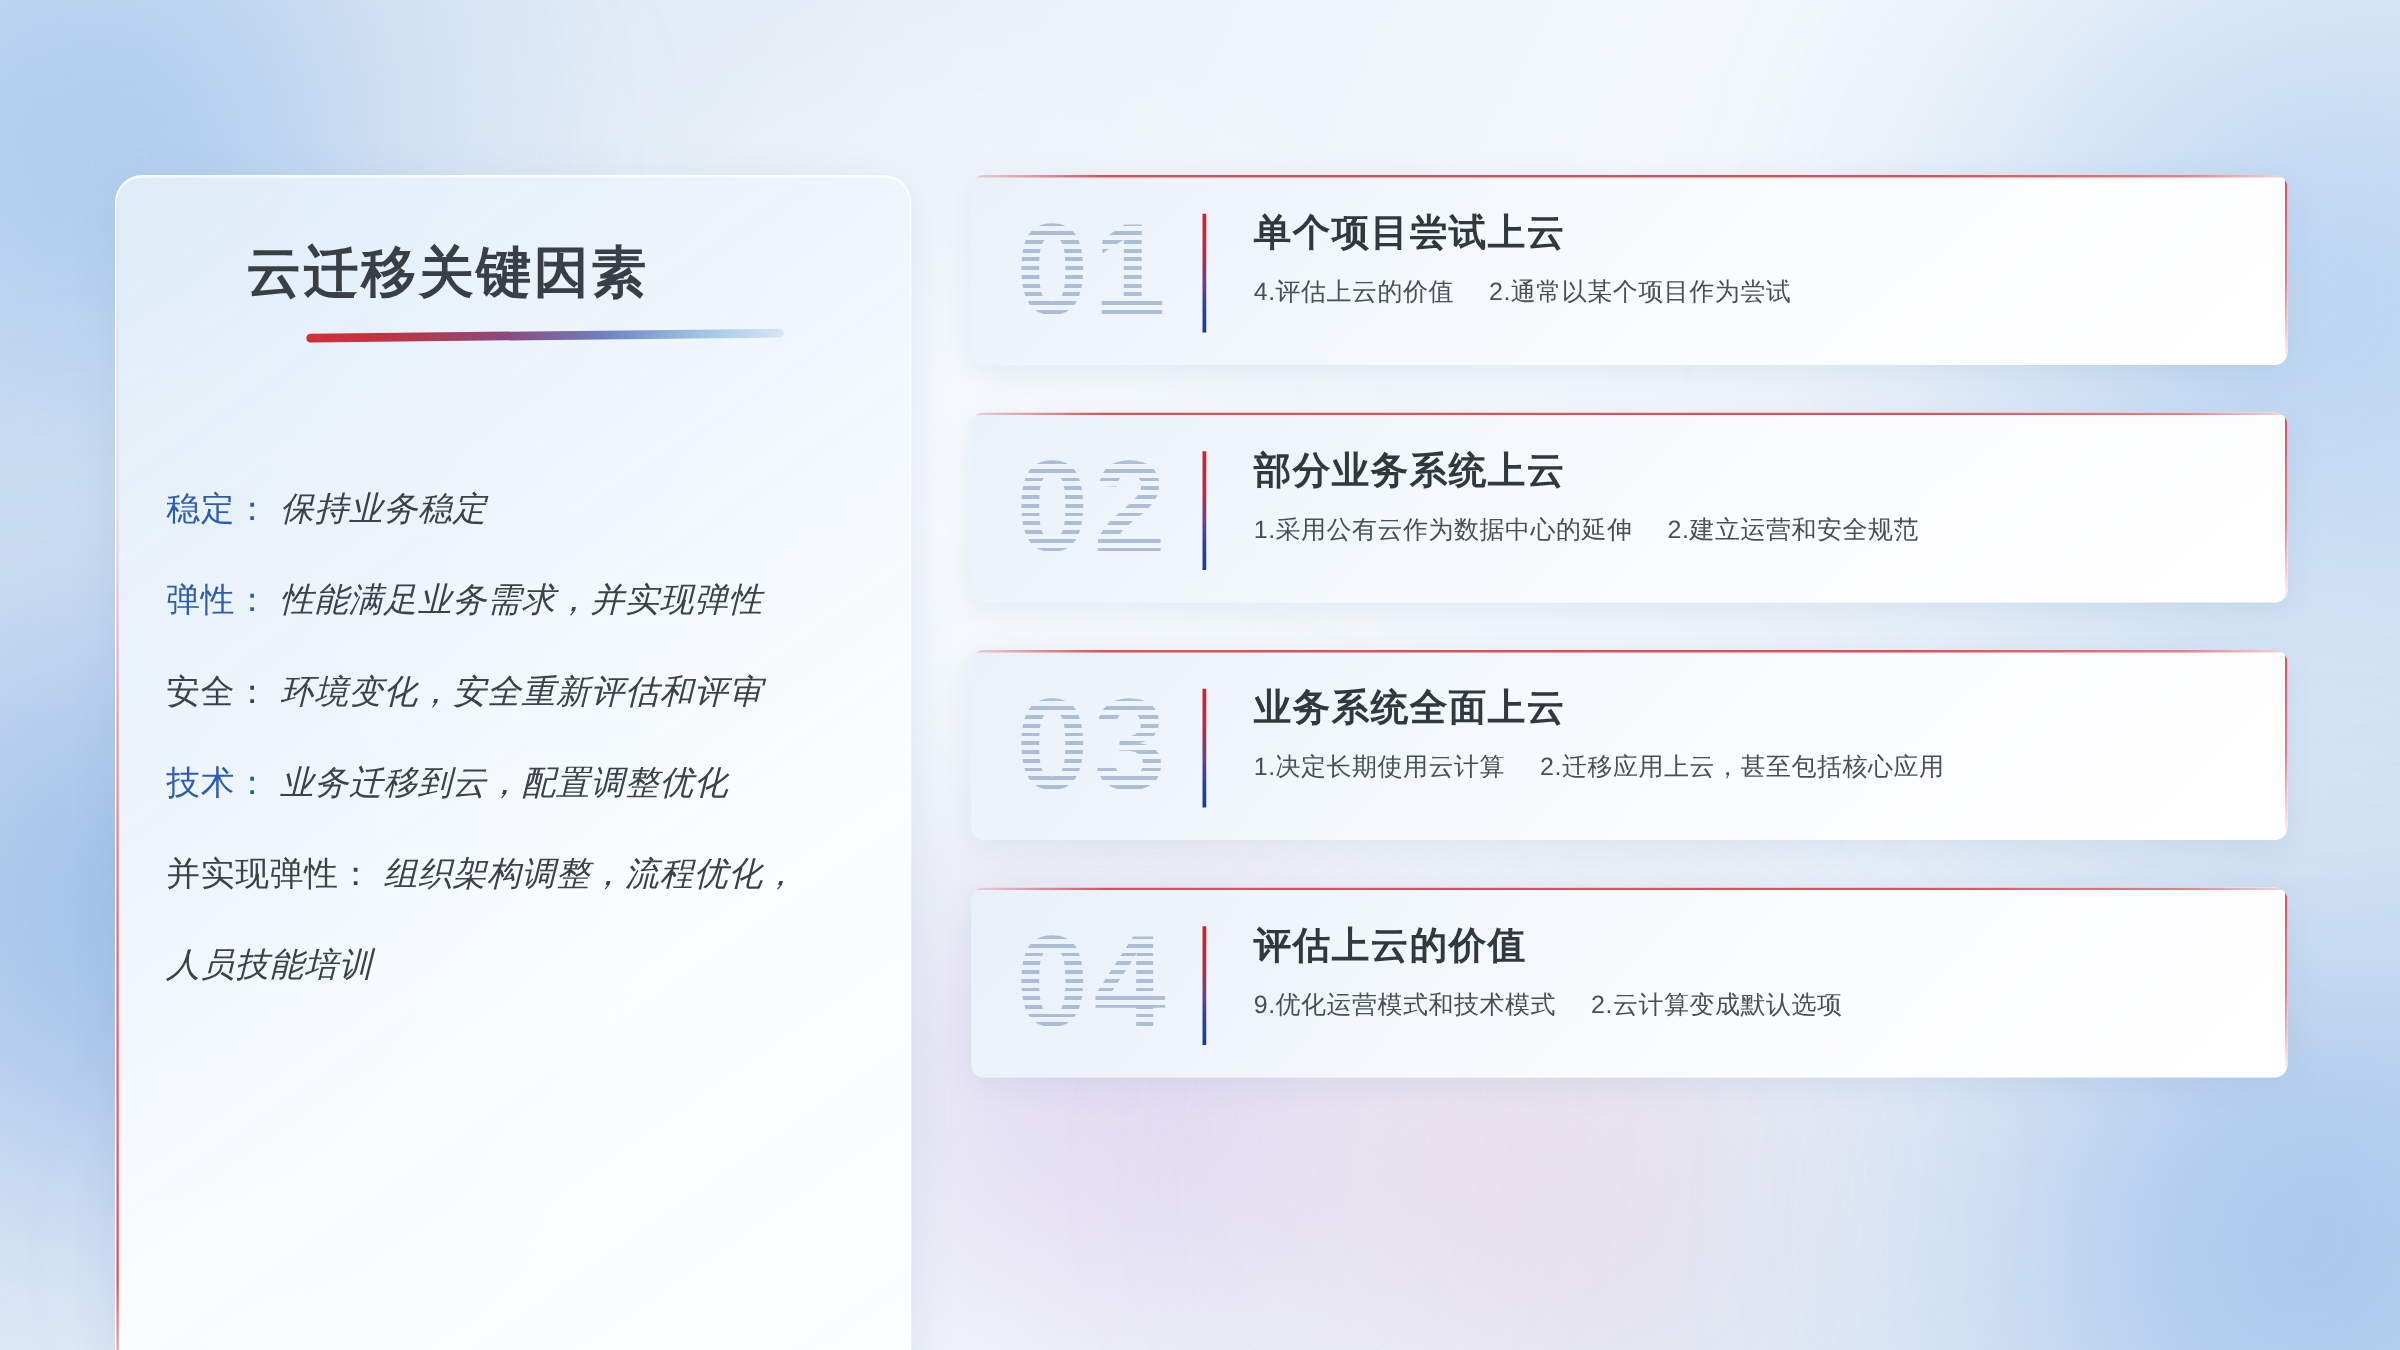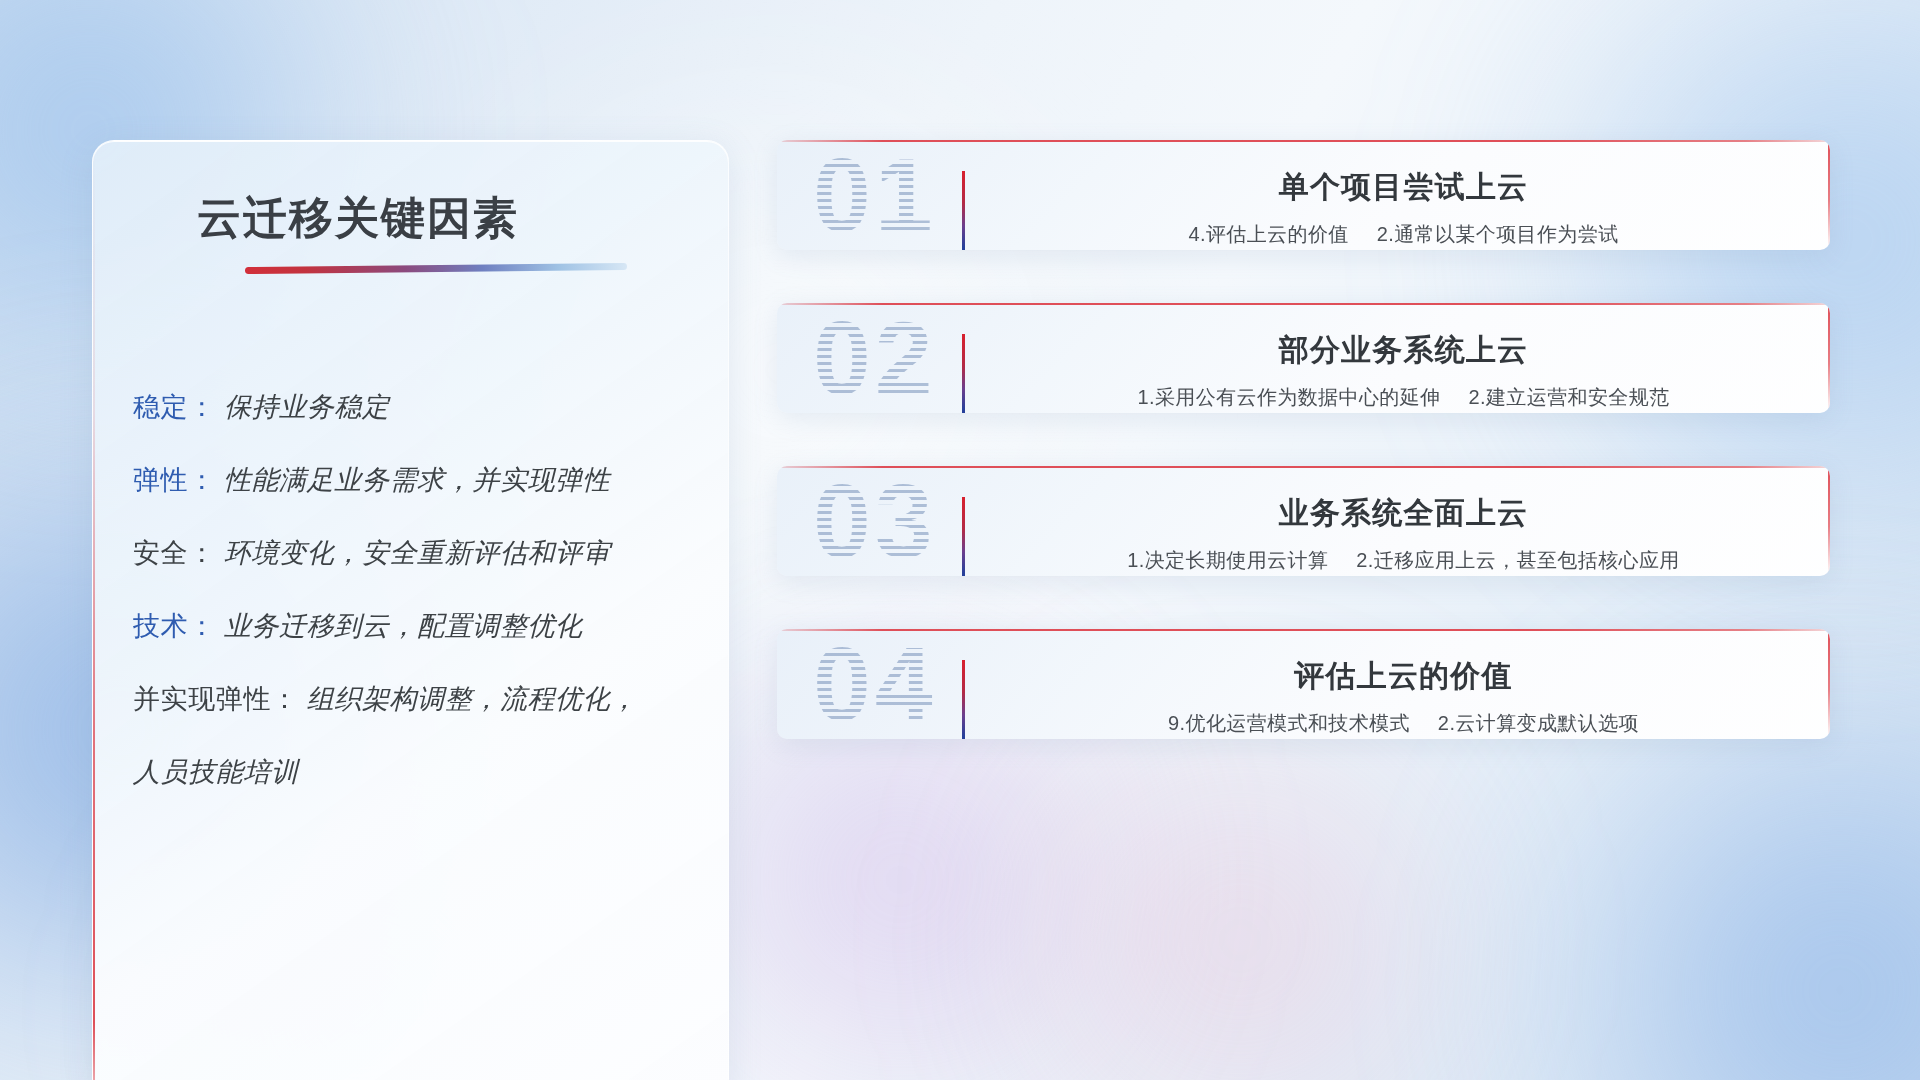--- a/index.html
+++ b/index.html
@@ -75,21 +75,21 @@
     letter-spacing: .6px;
   }
   .factor-label { font-weight: 400; }
   .factor-label.accent { color: #2f5cb0; }
   .factor-label.plain  { color: #3d4246; }
   .factor-text  { color: #3d4246; font-style: italic; }
 
   
   .cards { position: absolute; left: 777px; top: 140px; width: 1053px; }
   .card {
-    position: relative; height: 110px; margin-bottom: 53px;
+    position: relative; height: 152px; margin-bottom: 38px;
     border-radius: 10px;
     background: linear-gradient(135deg, rgba(232,240,249,.93) 0%, rgba(242,247,252,.96) 30%,
                 rgba(251,252,254,.98) 58%, rgba(255,255,255,.99) 100%);
     box-shadow: 0 6px 26px rgba(110,140,180,.14);
     overflow: hidden;
   }
   .card::before {
     content:""; position:absolute; left:0; right:0; top:0; height:2px;
     background: linear-gradient(90deg, rgba(225,120,128,.25) 0%, rgba(222,70,80,.95) 10%,
                 rgba(222,70,80,.95) 72%, rgba(224,96,104,.80) 92%, rgba(225,140,146,.35) 100%);
@@ -114,21 +114,21 @@
         rgba(255,255,255,0) 3px, rgba(255,255,255,0) 7px);
     -webkit-background-clip: text; background-clip: text;
     color: transparent;
   }
 
   .divider {
     position: absolute; left: 185px; top: 31px; width: 3px; height: 95px;
     background: linear-gradient(180deg, #d8202e 0%, #b32a45 34%, #6b3f8e 58%, #27409a 80%, #1b3b97 100%);
   }
 
-  .card-body { position: absolute; left: 226px; top: 26px; right: 26px; text-align: center; }
+  .card-body { position: absolute; left: 226px; top: 26px; right: 26px; }
   .card-title {
     font-size: 30px; font-weight: 700; color: #33383d; letter-spacing: 1.2px;
     white-space: nowrap; line-height: 42px;
   }
   .card-detail {
     margin-top: 12px; font-size: 20px; color: #4a4f55; letter-spacing: .4px;
     white-space: nowrap; line-height: 28px;
   }
   .card-detail .gap { display: inline-block; width: 16px; }
 </style>

